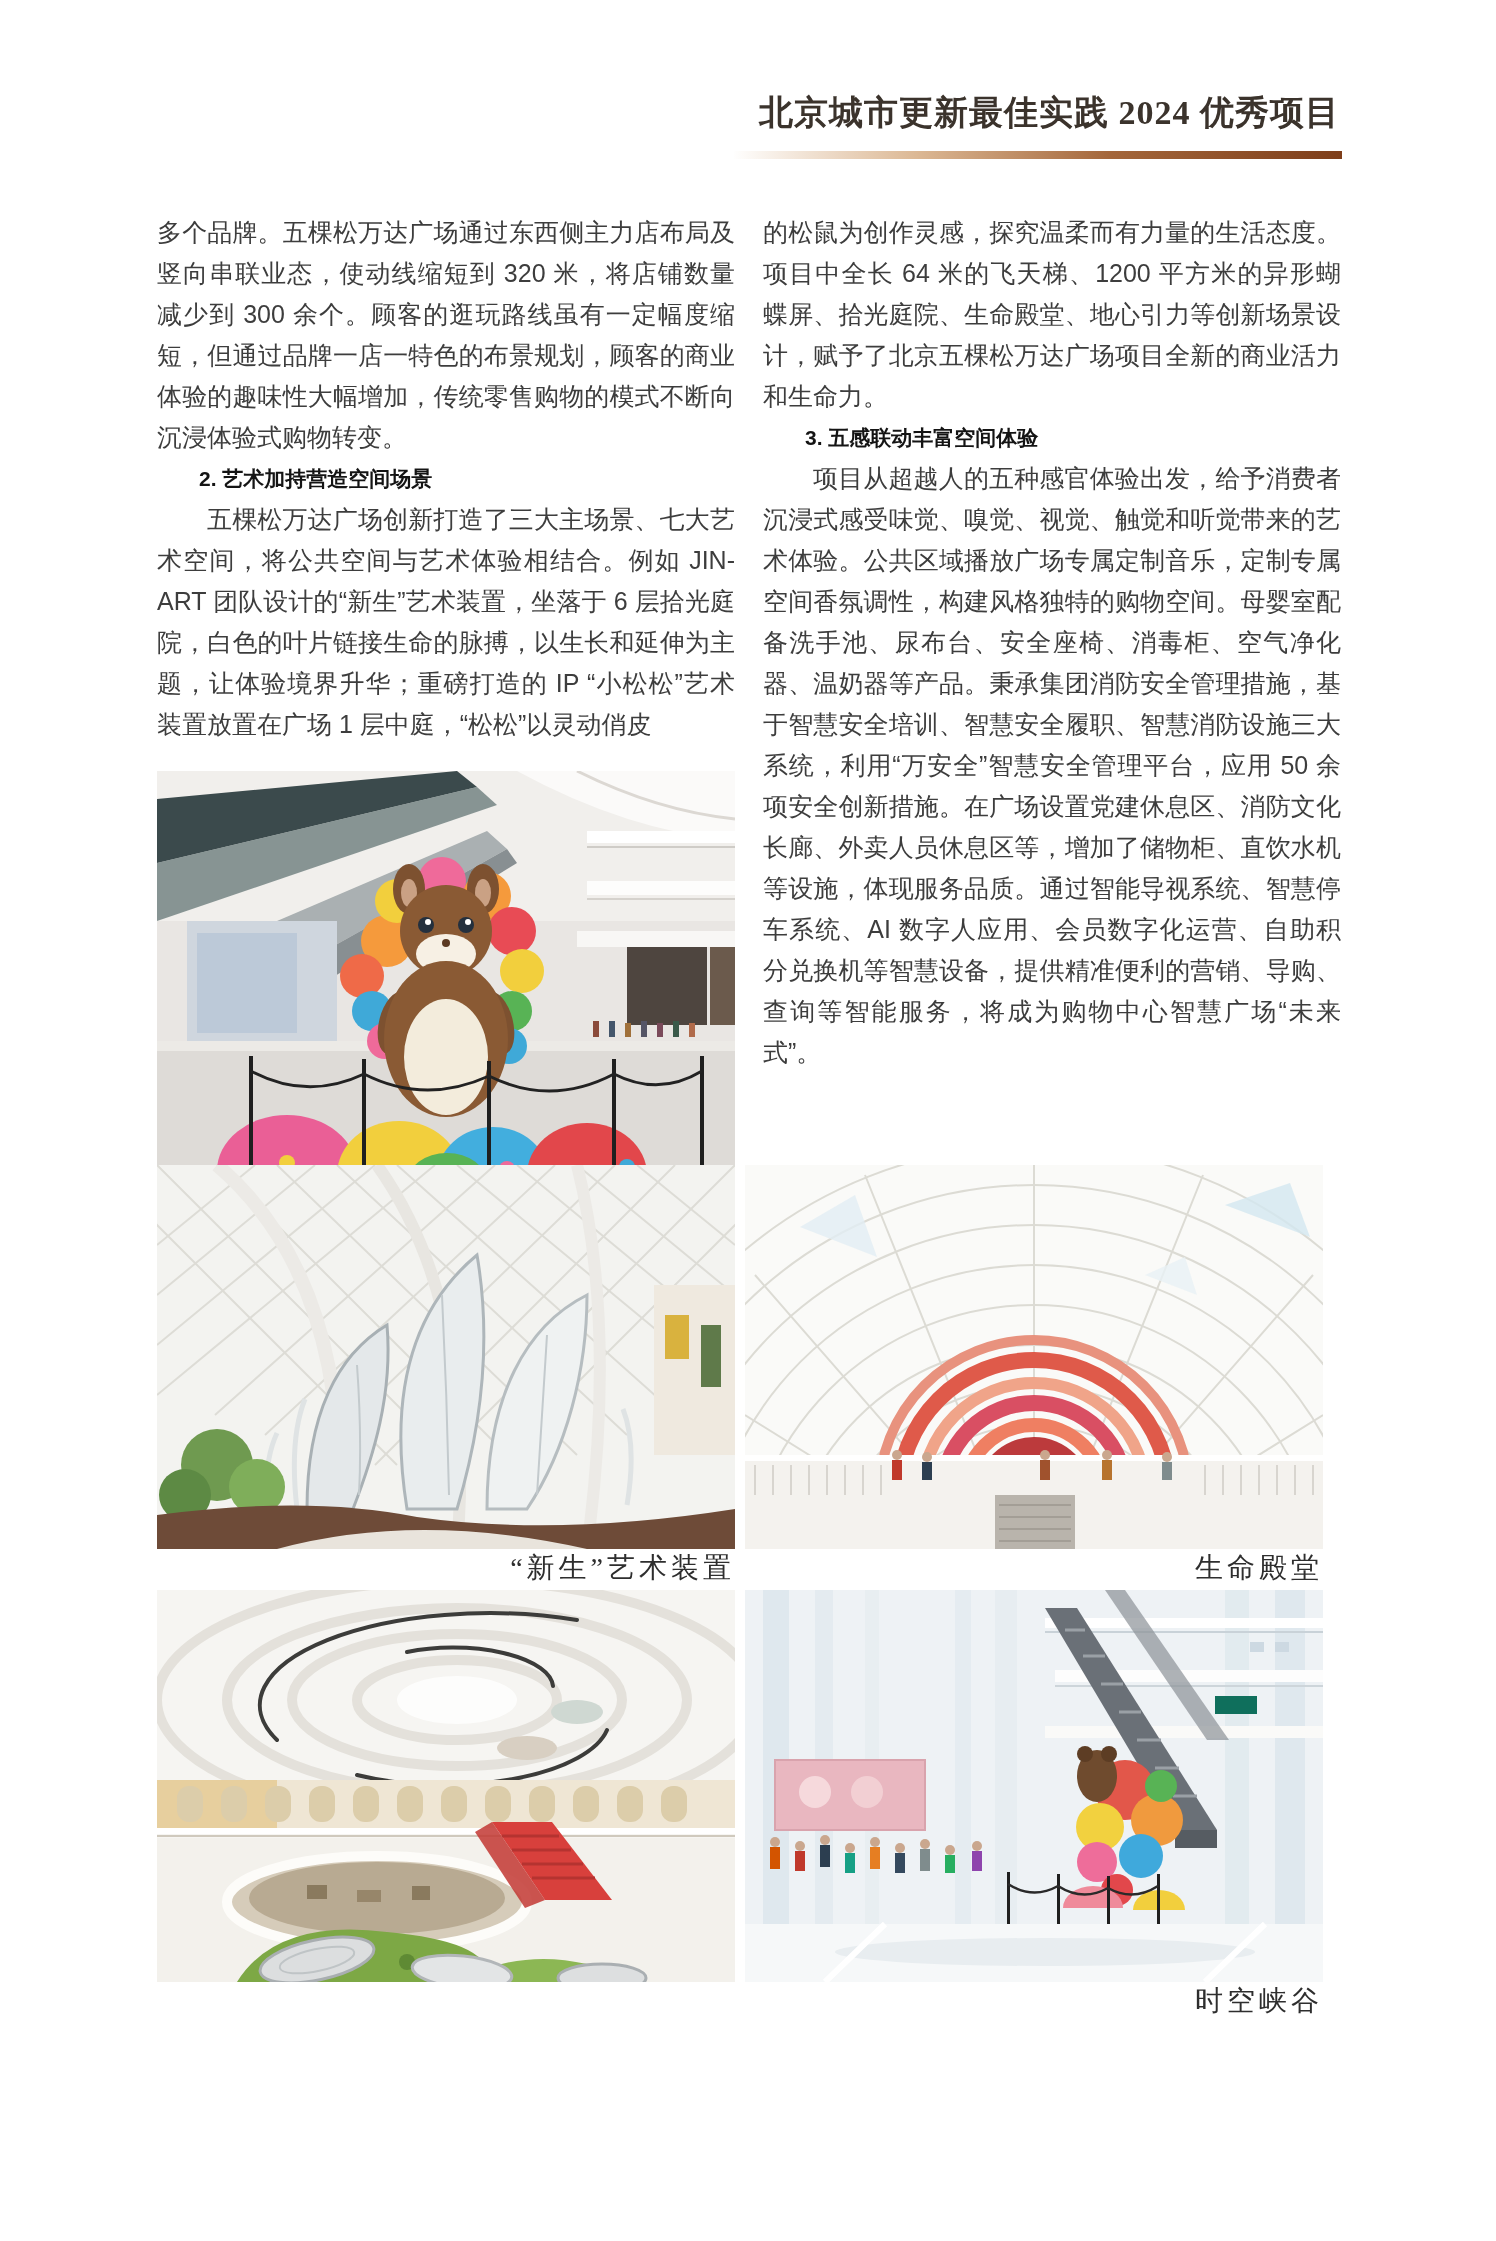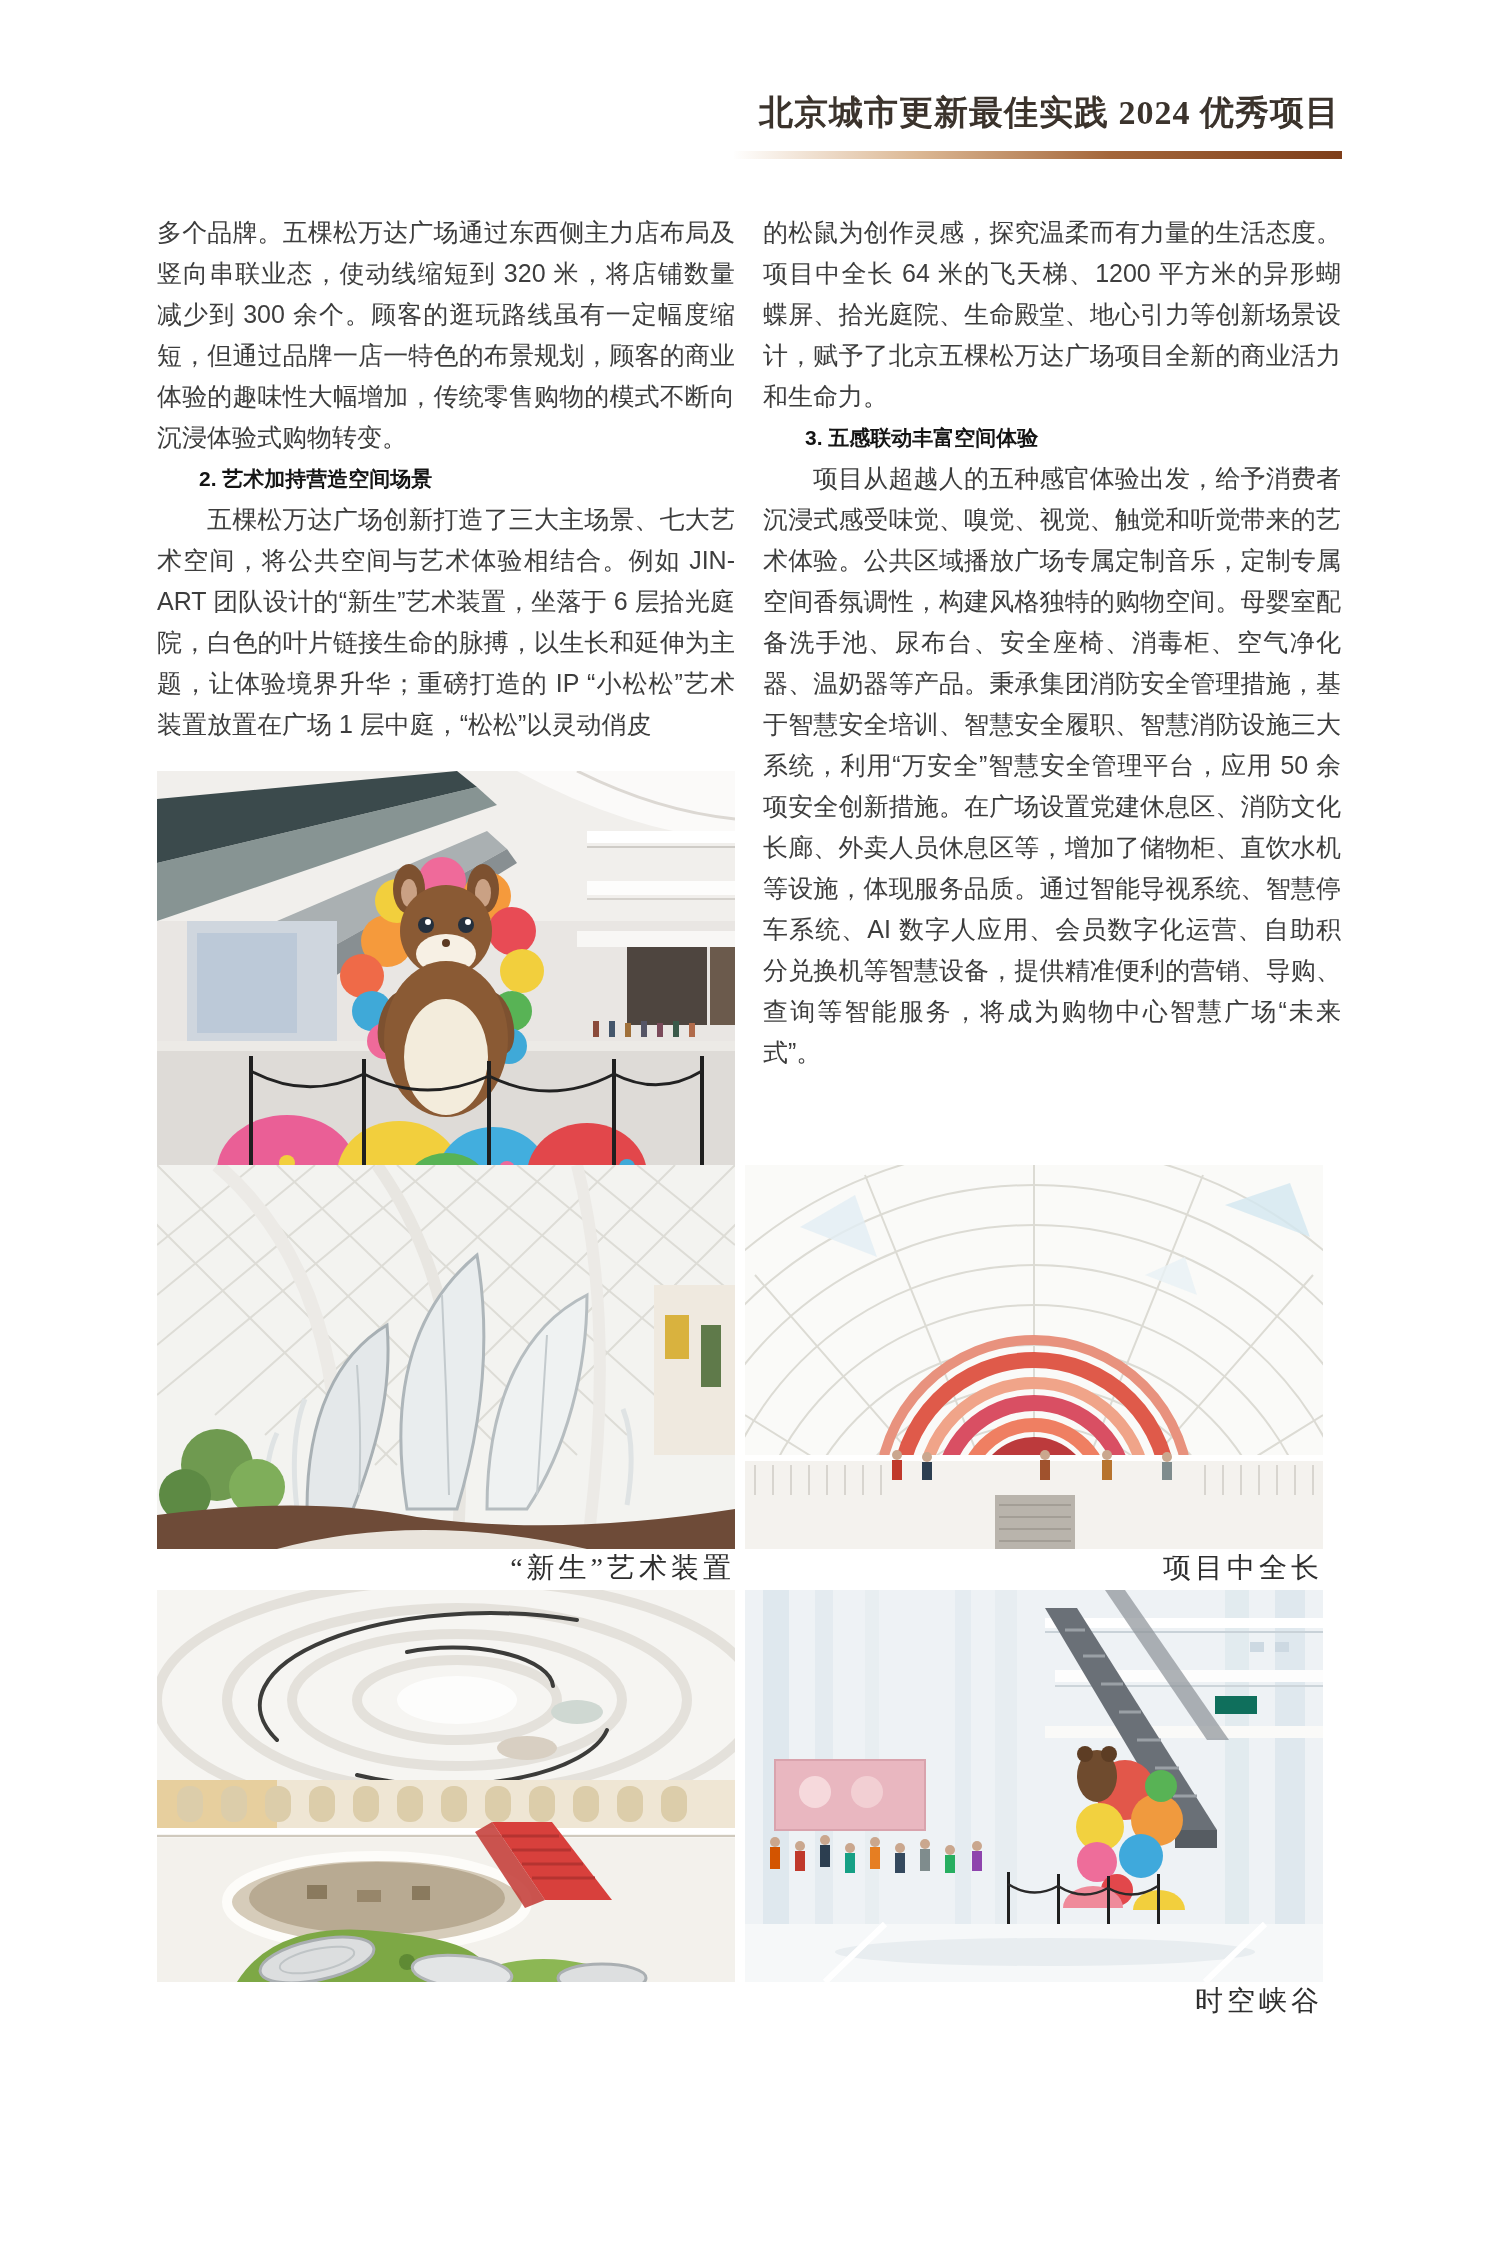--- a/index.html
+++ b/index.html
@@ -199,21 +199,21 @@
               <rect x="177" y="297" width="10" height="18" fill="#2c3e50"></rect>
             <circle cx="362" cy="290" r="5" fill="#caa78e"></circle>
               <rect x="357" y="295" width="10" height="20" fill="#b7742e"></rect>
             <circle cx="422" cy="292" r="5" fill="#caa78e"></circle>
               <rect x="417" y="297" width="10" height="18" fill="#7f8c8d"></rect>
             <circle cx="300" cy="290" r="5" fill="#caa78e"></circle>
               <rect x="295" y="295" width="10" height="20" fill="#a0522d"></rect>
           </g>
         </svg>
       </div>
-      <figcaption>项目中全长</figcaption>
+      <figcaption>生命殿堂</figcaption>
     </figure>
 
     <figure class="fig row3">
       <div class="ph">
         <svg viewBox="0 0 578 392" preserveAspectRatio="none">
           <rect width="578" height="392" fill="#f6f5f2"></rect>
           <g fill="none" stroke="#e4e1db" stroke-width="10">
             <ellipse cx="300" cy="110" rx="300" ry="120"></ellipse>
             <ellipse cx="300" cy="110" rx="230" ry="92"></ellipse>
             <ellipse cx="300" cy="110" rx="165" ry="66"></ellipse>

